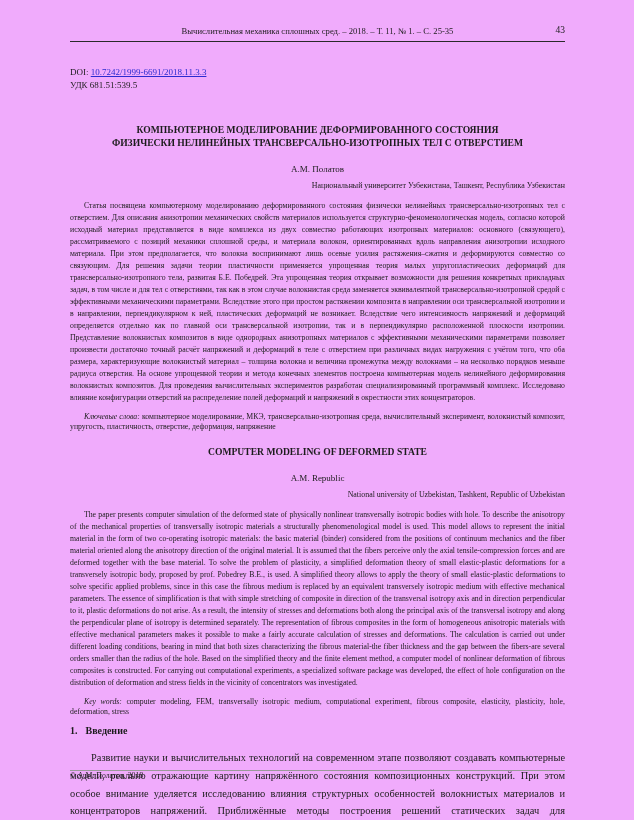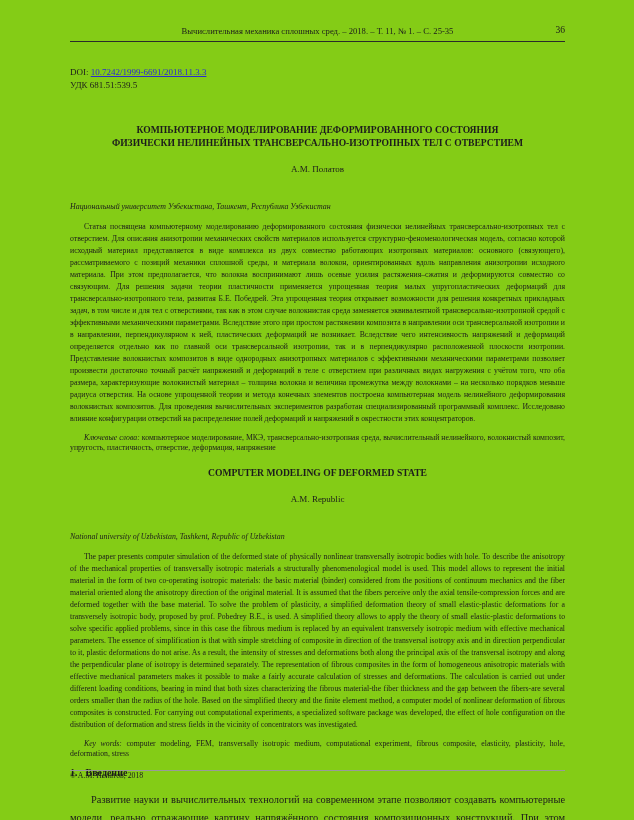--- a/index.html
+++ b/index.html
@@ -1,37 +1,37 @@
 <!DOCTYPE html>
 <html lang="ru"><head>
 <meta charset="utf-8">
 <style>
   html, body { margin: 0; padding: 0; background: #ffffff; }
   .page {
     position: relative;
     width: 634px;
     height: 820px;
-    background: #84cc16;
+    background: #f0abfc;
     color: #1c1c1c;
     font-family: "Liberation Serif", "DejaVu Serif", serif;
     box-sizing: border-box;
     padding: 26px 69px 0 70px;
     overflow: hidden;
   }
   
   .header-row { position: relative; font-size: 8.6px; text-align: center; line-height: 11px; }
   .page-num { position: absolute; right: 0; top: -1px; font-size: 9.5px; }
   .header-rule { border-bottom: 1.3px solid #2a2a2a; margin-top: 4px; }
   
   .meta { margin-top: 24px; font-size: 9px; line-height: 13px; }
   .doi-link { color: #2b2bd0; text-decoration: underline; cursor: pointer; }
   
   .ru-title { margin-top: 31px; text-align: center; font-weight: bold; font-size: 9.6px; line-height: 13px; }
   .author { margin-top: 15px; text-align: center; font-size: 9px; }
-  .affiliation { margin-top: 28px; text-align: left; font-style: italic; font-size: 7.9px; }
+  .affiliation { margin-top: 7px; text-align: right; font-size: 7.9px; }
   
   .abstract { margin-top: 10px; font-size: 7.75px; line-height: 12px; text-align: justify; text-indent: 14px; }
   .keywords { margin-top: 8px; font-size: 7.75px; line-height: 10.15px; text-align: justify; text-indent: 14px; }
   .kw-label { font-style: italic; }
   .en-title { margin-top: 13px; text-align: center; font-weight: bold; font-size: 9.6px; line-height: 13px; }
   
   .section-heading { font-weight: bold; font-size: 10px; }
   .section-num { display: inline-block; margin-right: 8px; }
   .intro-body { margin-top: 13px; font-size: 10.4px; line-height: 17.6px; text-align: justify; text-indent: 21px; }
   
@@ -40,21 +40,21 @@
   .copyright { font-size: 7.8px; }
 </style>
 </head>
 <body>
 
 <div class="page">
 
   <div class="header">
     <div class="header-row">
       <span class="journal-ref">Вычислительная механика сплошных сред. – 2018. – Т. 11, № 1. – С. 25-35</span>
-      <span class="page-num">36</span>
+      <span class="page-num">43</span>
     </div>
     <div class="header-rule"></div>
   </div>
 
   <div class="meta">
     <div class="doi-line">
       <span>DOI:</span>
       <a class="doi-link" href="#">10.7242/1999-6691/2018.11.3.3</a>
     </div>
     <div class="udk-line">УДК 681.51:539.5</div>
@@ -64,21 +64,21 @@
     <div>КОМПЬЮТЕРНОЕ МОДЕЛИРОВАНИЕ ДЕФОРМИРОВАННОГО СОСТОЯНИЯ</div>
     <div>ФИЗИЧЕСКИ НЕЛИНЕЙНЫХ ТРАНСВЕРСАЛЬНО-ИЗОТРОПНЫХ ТЕЛ С ОТВЕРСТИЕМ</div>
   </div>
 
   <div class="author">А.М. Полатов</div>
 
   <div class="affiliation">Национальный университет Узбекистана, Ташкент, Республика Узбекистан</div>
 
   <p class="abstract">Статья посвящена компьютерному моделированию деформированного состояния физически нелинейных трансверсально-изотропных тел с отверстием. Для описания анизотропии механических свойств материалов используется структурно-феноменологическая модель, согласно которой исходный материал представляется в виде комплекса из двух совместно работающих изотропных материалов: основного (связующего), рассматриваемого с позиций механики сплошной среды, и материала волокон, ориентированных вдоль направления анизотропии исходного материала. При этом предполагается, что волокна воспринимают лишь осевые усилия растяжения–сжатия и деформируются совместно со связующим. Для решения задачи теории пластичности применяется упрощенная теория малых упругопластических деформаций для трансверсально-изотропного тела, развитая Б.Е. Победрей. Эта упрощенная теория открывает возможности для решения конкретных прикладных задач, в том числе и для тел с отверстиями, так как в этом случае волокнистая среда заменяется эквивалентной трансверсально-изотропной средой с эффективными механическими параметрами. Вследствие этого при простом растяжении композита в направлении оси трансверсальной изотропии и в направлении, перпендикулярном к ней, пластических деформаций не возникает. Вследствие чего интенсивность напряжений и деформаций определяется отдельно как по главной оси трансверсальной изотропии, так и в перпендикулярно расположенной плоскости изотропии. Представление волокнистых композитов в виде однородных анизотропных материалов с эффективными механическими параметрами позволяет произвести достаточно точный расчёт напряжений и деформаций в теле с отверстием при различных видах нагружения с учётом того, что оба размера, характеризующие волокнистый материал – толщина волокна и величина промежутка между волокнами – на несколько порядков меньше радиуса отверстия. На основе упрощенной теории и метода конечных элементов построена компьютерная модель нелинейного деформирования волокнистых композитов. Для проведения вычислительных экспериментов разработан специализированный программный комплекс. Исследовано влияние конфигурации отверстий на распределение полей деформаций и напряжений в окрестности этих концентраторов.</p>
 
-  <p class="keywords"><span class="kw-label">Ключевые слова:</span><span> компьютерное моделирование, МКЭ, трансверсально-изотропная среда, вычислительный нелинейного, волокнистый композит, упругость, пластичность, отверстие, деформация, напряжение</span></p>
+  <p class="keywords"><span class="kw-label">Ключевые слова:</span><span> компьютерное моделирование, МКЭ, трансверсально-изотропная среда, вычислительный эксперимент, волокнистый композит, упругость, пластичность, отверстие, деформация, напряжение</span></p>
 
   <div class="en-title">
     <div>COMPUTER MODELING OF DEFORMED STATE</div>
   </div>
 
   <div class="author">A.M. Republic</div>
 
   <div class="affiliation">National university of Uzbekistan, Tashkent, Republic of Uzbekistan</div>
 
   <p class="abstract">The paper presents computer simulation of the deformed state of physically nonlinear transversally isotropic bodies with hole. To describe the anisotropy of the mechanical properties of transversally isotropic materials a structurally phenomenological model is used. This model allows to represent the initial material in the form of two co-operating isotropic materials: the basic material (binder) considered from the positions of continuum mechanics and the fiber material oriented along the anisotropy direction of the original material. It is assumed that the fibers perceive only the axial tensile-compression forces and are deformed together with the base material. To solve the problem of plasticity, a simplified deformation theory of small elastic-plastic deformations for a transversely isotropic body, proposed by prof. Pobedrey B.E., is used. A simplified theory allows to apply the theory of small elastic-plastic deformations to solve specific applied problems, since in this case the fibrous medium is replaced by an equivalent transversely isotropic medium with effective mechanical parameters. The essence of simplification is that with simple stretching of composite in direction of the transversal isotropy axis and in direction perpendicular to it, plastic deformations do not arise. As a result, the intensity of stresses and deformations both along the principal axis of the transversal isotropy and along the perpendicular plane of isotropy is determined separately. The representation of fibrous composites in the form of homogeneous anisotropic materials with effective mechanical parameters makes it possible to make a fairly accurate calculation of stresses and deformations. The calculation is carried out under different loading conditions, bearing in mind that both sizes characterizing the fibrous material-the fiber thickness and the gap between the fibers-are several orders smaller than the radius of the hole. Based on the simplified theory and the finite element method, a computer model of nonlinear deformation of fibrous composites is constructed. For carrying out computational experiments, a specialized software package was developed, the effect of hole configuration on the distribution of deformation and stress fields in the vicinity of concentrators was investigated.</p>

